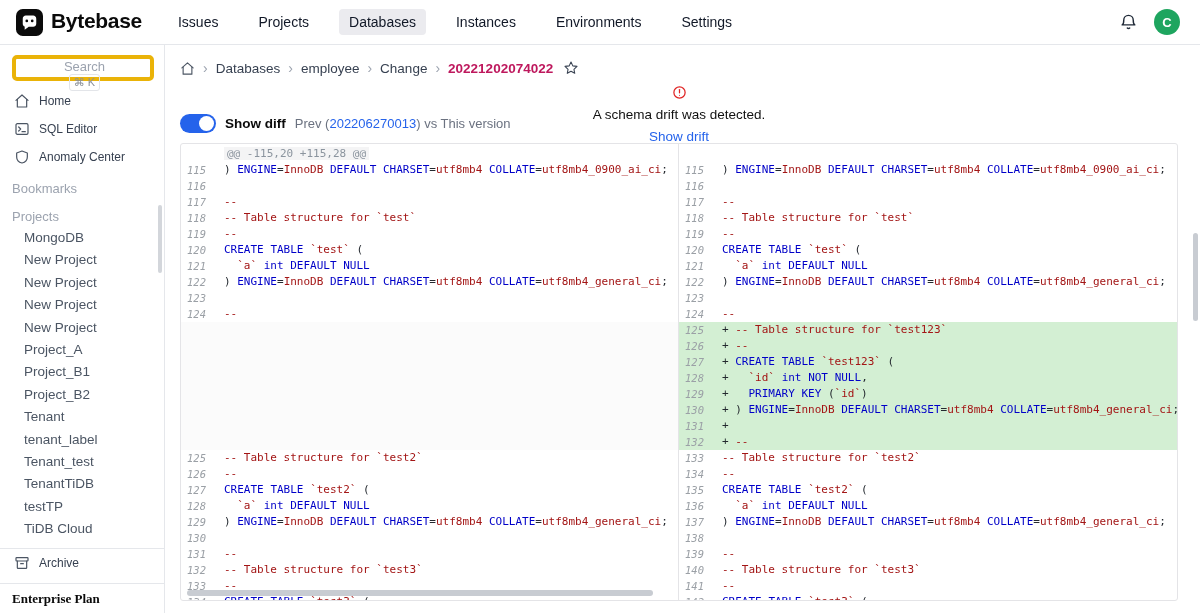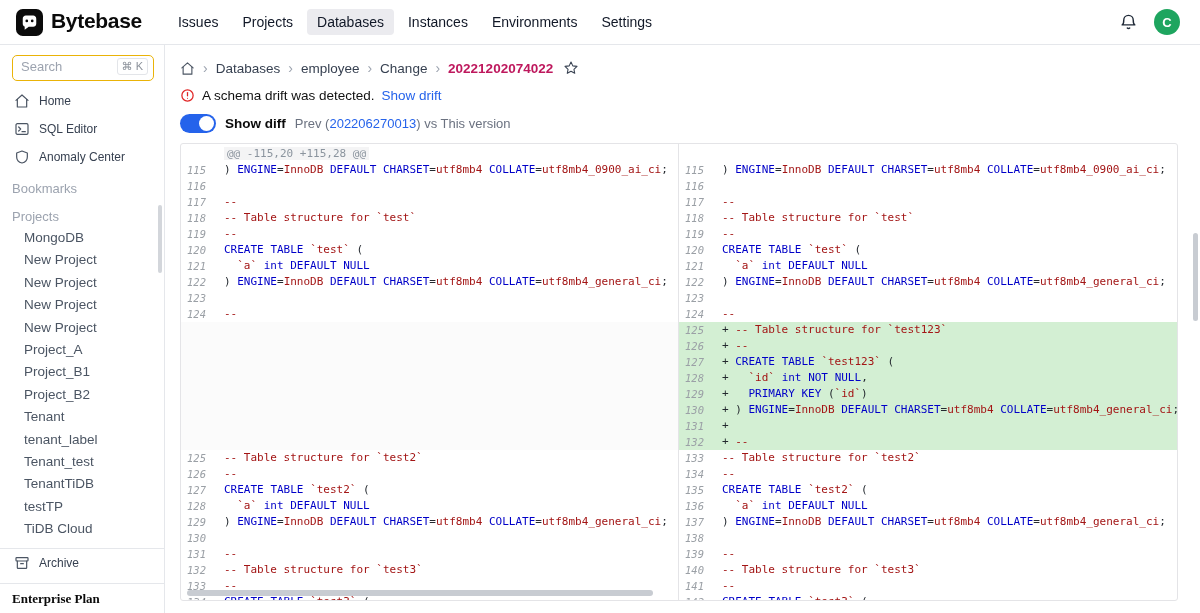--- a/index.html
+++ b/index.html
@@ -3,52 +3,52 @@
 <meta charset="utf-8">
 <style>
   * { margin:0; padding:0; box-sizing:border-box; }
   html,body { width:1200px; height:613px; overflow:hidden; }
   body { position:relative; background:#fff; font-family:"Liberation Sans",sans-serif; color:#1f2937; }
 
   
   .navbar { height:45px; display:flex; align-items:center; padding:0 20px 0 16px; border-bottom:1px solid #e5e7eb; background:#fff; }
   .logo { display:flex; gap:8px; cursor:pointer; }
   .logo-text { font-size:21px; font-weight:700; color:#0b0b0b; letter-spacing:-0.3px; }
-  .main-nav { display:flex; align-items:center; margin-left:26px; gap:4px; }
+  .main-nav { display:flex; align-items:center; margin-left:26px; gap:20px; }
   .nav-item { padding:5px 10px; font-size:14px; color:#111827; border-radius:4px; cursor:pointer; white-space:nowrap; }
   .nav-item.active { background:#ebebef; }
   .nav-right { margin-left:auto; display:flex; align-items:center; gap:16px; }
   .icon-btn { background:none; border:none; cursor:pointer; display:flex; align-items:center; }
   .icon-btn svg { width:19px; height:19px; }
   .avatar { width:26px; height:26px; border-radius:50%; background:#1ea55f; color:#fff; font-size:13px; font-weight:700; display:flex; align-items:center; justify-content:center; cursor:pointer; }
 
   
   .sidebar { position:absolute; top:45px; left:0; width:165px; bottom:0; border-right:1px solid #e5e7eb; background:#fff; }
-  .search-box { margin:10px 10px 6px 12px; height:26px; border:1px solid #eab308; border-radius:5px; display:flex; align-items:center; padding:0 5px 4px 8px; cursor:text; }
+  .search-box { margin:10px 10px 6px 12px; height:26px; border:4px solid #eab308; border-radius:5px; display:flex; align-items:center; padding:0 5px 4px 8px; cursor:text;flex-direction:column; }
   .search-ph { color:#9ca3af; font-size:13px; flex:1; }
   .kbd { color:#8b919a; font-size:11px; border:1px solid #e3e5e9; border-radius:3px; padding:1px 4px; white-space:nowrap; }
   .side-item { height:28px; display:flex; align-items:center; gap:9px; padding:0 14px; font-size:12px; color:#374151; cursor:pointer; white-space:nowrap; }
   .side-item svg { width:16px; height:16px; flex:0 0 16px; }
   .section-label { padding:10px 14px 3px 12px; font-size:13px; color:#9ca3af; }
   .proj-item { height:22.4px; line-height:22.4px; padding-left:24px; font-size:13.5px; color:#4b5563; cursor:pointer; white-space:nowrap; overflow:hidden; }
   .side-divider { border-top:1px solid #e5e7eb; margin-top:8px; }
   .plan { position:absolute; bottom:0; left:0; right:0; border-top:1px solid #e5e7eb; background:#fff; height:30px; display:flex; align-items:center; padding-left:12px; font-size:13px; font-weight:700; color:#0b0b0b; cursor:pointer;font-family:Liberation Serif, serif; }
   .sidebar-scrollbar { position:absolute; right:2px; top:160px; width:4px; height:68px; border-radius:2px; background:#d3d6db; cursor:grab; }
 
   
   .main { position:absolute; top:45px; left:166px; right:0; bottom:0; padding:12px 22px 0 14px; background:#fff; }
   .breadcrumb { display:flex; align-items:center; gap:8px; font-size:13.5px; color:#374151; height:22px; }
   .breadcrumb svg { width:15px; height:15px; }
   .crumb { cursor:pointer; white-space:nowrap; }
   .crumb.current { font-weight:700; color:#be185d; cursor:default; }
   .sep { color:#9ca3af; font-size:14px; line-height:1; }
   .star-btn { background:none; border:none; cursor:pointer; display:flex; margin-left:2px; }
   .star-btn svg { width:16px; height:16px; }
 
-  .alert-row { margin-top:6px; display:flex; align-items:center; gap:7px; font-size:13.5px; color:#111; height:20px; }
+  .alert-row { margin-top:6px; display:flex; align-items:center; gap:7px; font-size:13.5px; color:#111; height:20px;flex-direction:column; }
   .alert-row svg { width:15px; height:15px; flex:0 0 15px; }
   .link { color:#2563eb; cursor:pointer; text-decoration:none; }
 
   .toggle-row { margin-top:8px; display:flex; align-items:center; gap:9px; height:20px; }
   .toggle { width:36px; height:19px; border-radius:10px; background:#2563eb; position:relative; cursor:pointer; flex:0 0 36px; }
   .knob { position:absolute; top:2px; right:2px; width:15px; height:15px; background:#fff; border-radius:50%; }
   .toggle-label { font-size:13.5px; font-weight:700; color:#0b0b0b; }
   .compare { font-size:13px; color:#6b7280; }
 
   

